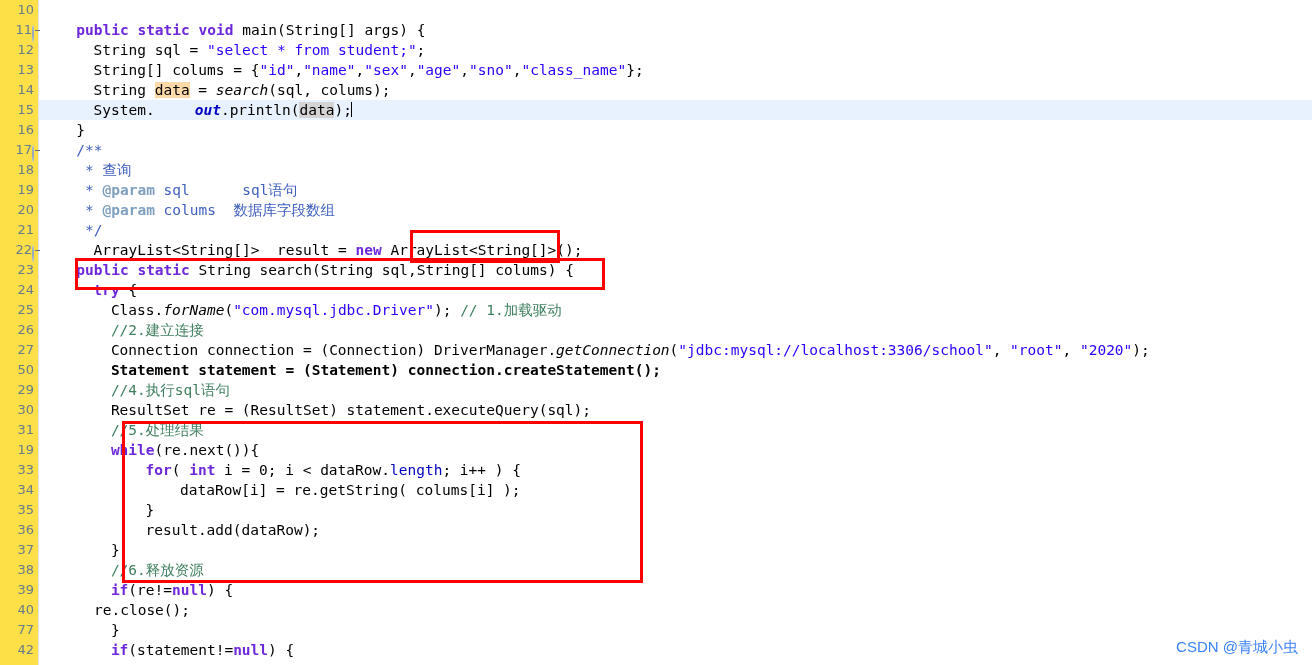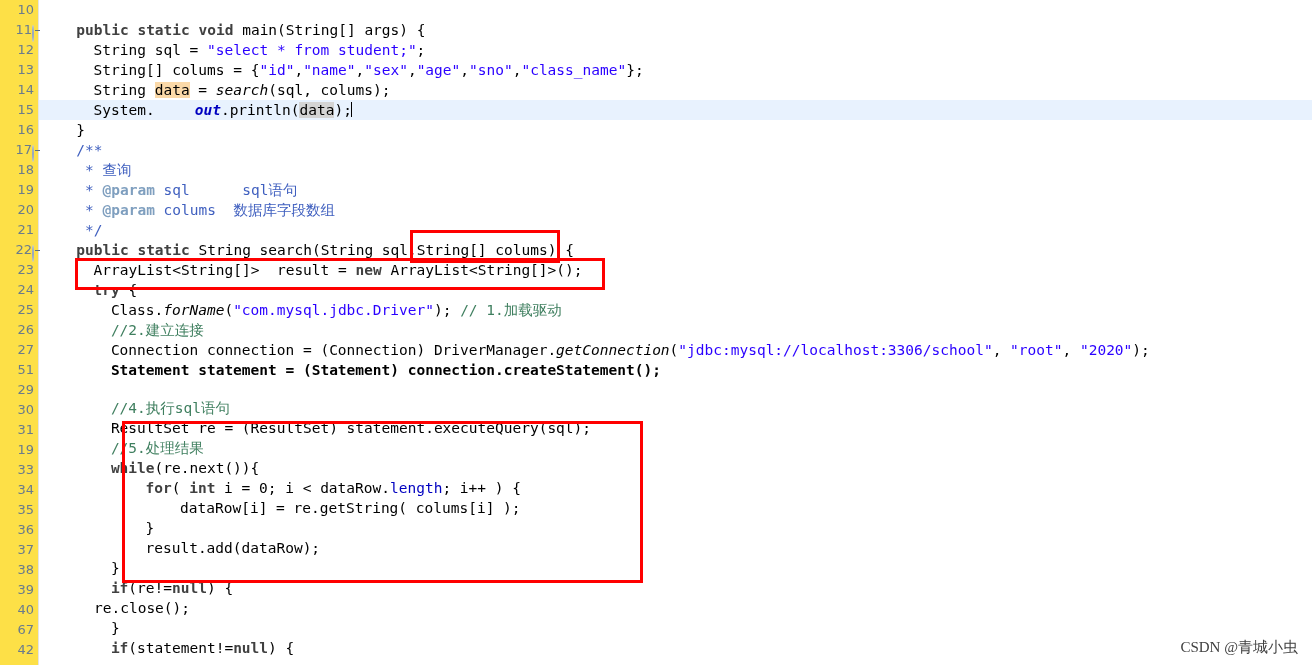--- a/index.html
+++ b/index.html
@@ -60,21 +60,21 @@
   }
   .line.current{background:#e8f2fe;}
 
   
   .curband{
     position:absolute;left:0;width:1312px;height:20px;
     background:#e8f2fe;z-index:0;
   }
 
   
-  .kw   {color:#404040;font-weight:bold;}
+  .kw   {color:#6d28d9;font-weight:bold;}
   .str  {color:#2a00ff;}
   .cmt  {color:#3f7f5f;}
   .jdoc {color:#3f5fbf;}
   .jtag {color:#7f9fbf;font-weight:bold;}
   .fld  {color:#0000c0;font-style:italic;font-weight:bold;margin-left:40px;}
   .mth  {color:#000000;font-style:italic;}
   .lbl  {color:#0000c0;}
   .plain{color:#000000;}
   .hi-occ{background:#fbd9a8;}
   .hi-sel{background:#d4d4d4;}
@@ -91,22 +91,22 @@
     border:3px solid #ff0000;
     box-sizing:border-box;
     z-index:5;
     pointer-events:none;
     background:transparent;
   }
 
   
   .watermark{
     position:absolute;right:14px;bottom:8px;
-    font-family:Liberation Serif, serif;
-    font-size:15px;color:#404040;
+    font-family:Liberation Sans, sans-serif;
+    font-size:15px;color:#3b82f6;
     z-index:6;white-space:nowrap;
   }
 </style>
 </head>
 <body>
 
 <div id="editor">
 
   <div class="curband" id="curband" style="top: 100px;"></div>
 
@@ -123,69 +123,70 @@
         <div class="gnum"><span>18</span></div>
         <div class="gnum"><span>19</span></div>
         <div class="gnum"><span>20</span></div>
         <div class="gnum"><span>21</span></div>
         <div class="gnum"><span>22</span><span class="fold"></span></div>
         <div class="gnum"><span>23</span></div>
         <div class="gnum"><span>24</span></div>
         <div class="gnum"><span>25</span></div>
         <div class="gnum"><span>26</span></div>
         <div class="gnum"><span>27</span></div>
-        <div class="gnum"><span>51</span></div>
+        <div class="gnum"><span>50</span></div>
         <div class="gnum"><span>29</span></div>
         <div class="gnum"><span>30</span></div>
         <div class="gnum"><span>31</span></div>
         <div class="gnum"><span>19</span></div>
         <div class="gnum"><span>33</span></div>
         <div class="gnum"><span>34</span></div>
         <div class="gnum"><span>35</span></div>
         <div class="gnum"><span>36</span></div>
         <div class="gnum"><span>37</span></div>
         <div class="gnum"><span>38</span></div>
         <div class="gnum"><span>39</span></div>
         <div class="gnum"><span>40</span></div>
-        <div class="gnum"><span>67</span></div>
+        <div class="gnum"><span>77</span></div>
         <div class="gnum"><span>42</span></div>
         <div class="gnum"><span>43</span></div>
       </div>
   </div>
 
   <div class="code">
     <div id="code-rows" style="top: 0px;">
         <div class="line" style="padding-left: 21px;"></div>
         <div class="line" style="padding-left: 38.3px;"><span class="kw">public static void </span><span class="plain">main(String[] args) {</span></div>
         <div class="line" style="padding-left: 55.6px;"><span class="plain">String sql = </span><span class="str">"select * from student;"</span><span class="plain">;</span></div>
         <div class="line" style="padding-left: 55.6px;"><span class="plain">String[] colums = {</span><span class="str">"id"</span><span class="plain">,</span><span class="str">"name"</span><span class="plain">,</span><span class="str">"sex"</span><span class="plain">,</span><span class="str">"age"</span><span class="plain">,</span><span class="str">"sno"</span><span class="plain">,</span><span class="str">"class_name"</span><span class="plain">};</span></div>
         <div class="line" style="padding-left: 55.6px;"><span class="plain">String </span><span class="hi-occ">data</span><span class="plain"> = </span><span class="mth">search</span><span class="plain">(sql, colums);</span></div>
         <div class="line current" style="padding-left: 55.6px;"><span class="plain">System.</span><span class="fld">out</span><span class="plain">.println(</span><span class="hi-sel">data</span><span class="plain">);</span><span class="caret"></span></div>
         <div class="line" style="padding-left: 38.3px;"><span class="plain">}</span></div>
         <div class="line" style="padding-left: 38.3px;"><span class="jdoc">/**</span></div>
         <div class="line" style="padding-left: 38.3px;"><span class="jdoc"> * 查询</span></div>
         <div class="line" style="padding-left: 38.3px;"><span class="jdoc"> * </span><span class="jtag">@param</span><span class="jdoc"> sql      sql语句</span></div>
         <div class="line" style="padding-left: 38.3px;"><span class="jdoc"> * </span><span class="jtag">@param</span><span class="jdoc"> colums  数据库字段数组</span></div>
         <div class="line" style="padding-left: 38.3px;"><span class="jdoc"> */</span></div>
+        <div class="line" style="padding-left: 55.6px;"><span class="plain">ArrayList&lt;String[]&gt;  result = </span><span class="kw">new</span><span class="plain"> ArrayList&lt;String[]&gt;();</span></div>
         <div class="line" style="padding-left: 38.3px;"><span class="kw">public static </span><span class="plain">String search(String sql,String[] colums) {</span></div>
-        <div class="line" style="padding-left: 55.6px;"><span class="plain">ArrayList&lt;String[]&gt;  result = </span><span class="kw">new</span><span class="plain"> ArrayList&lt;String[]&gt;();</span></div>
         <div class="line" style="padding-left: 55.6px;"><span class="kw">try</span><span class="plain"> {</span></div>
         <div class="line" style="padding-left: 72.9px;"><span class="plain">Class.</span><span class="mth">forName</span><span class="plain">(</span><span class="str">"com.mysql.jdbc.Driver"</span><span class="plain">); </span><span class="cmt">// 1.加载驱动</span></div>
         <div class="line" style="padding-left: 72.9px;"><span class="cmt">//2.建立连接</span></div>
         <div class="line" style="padding-left: 72.9px;"><span class="plain">Connection connection = (Connection) DriverManager.</span><span class="mth">getConnection</span><span class="plain">(</span><span class="str">"jdbc:mysql://localhost:3306/school"</span><span class="plain">, </span><span class="str">"root"</span><span class="plain">, </span><span class="str">"2020"</span><span class="plain">);</span></div>
         <div class="line" style="padding-left: 72.9px; font-weight: bold;"><span class="plain">Statement statement = (Statement) connection.createStatement();</span></div>
-        <div class="line" style="padding-left: 72.9px; margin-top: 18px;"><span class="cmt">//4.执行sql语句</span></div>
+        <div class="line" style="padding-left: 72.9px;"><span class="cmt">//4.执行sql语句</span></div>
         <div class="line" style="padding-left: 72.9px;"><span class="plain">ResultSet re = (ResultSet) statement.executeQuery(sql);</span></div>
         <div class="line" style="padding-left: 72.9px;"><span class="cmt">//5.处理结果</span></div>
         <div class="line" style="padding-left: 72.9px;"><span class="kw">while</span><span class="plain">(re.next()){</span></div>
         <div class="line" style="padding-left: 107.5px;"><span class="kw">for</span><span class="plain">( </span><span class="kw">int</span><span class="plain"> i = 0; i &lt; dataRow.</span><span class="lbl">length</span><span class="plain">; i++ ) {</span></div>
         <div class="line" style="padding-left: 142.1px;"><span class="plain">dataRow[i] = re.getString( colums[i] );</span></div>
         <div class="line" style="padding-left: 107.5px;"><span class="plain">}</span></div>
         <div class="line" style="padding-left: 107.5px;"><span class="plain">result.add(dataRow);</span></div>
         <div class="line" style="padding-left: 72.9px;"><span class="plain">}</span></div>
+        <div class="line" style="padding-left: 72.9px;"><span class="cmt">//6.释放资源</span></div>
         <div class="line" style="padding-left: 72.9px;"><span class="kw">if</span><span class="plain">(re!=</span><span class="kw">null</span><span class="plain">) {</span></div>
         <div class="line" style="padding-left: 56px;"><span class="plain">re.close();</span></div>
         <div class="line" style="padding-left: 72.9px;"><span class="plain">}</span></div>
         <div class="line" style="padding-left: 72.9px;"><span class="kw">if</span><span class="plain">(statement!=</span><span class="kw">null</span><span class="plain">) {</span></div>
       </div>
   </div>
 
   <div id="annotation-layer">
       <div class="redbox" style="left: 410px; top: 230px; width: 150px; height: 33px;"></div>
       <div class="redbox" style="left: 75px; top: 258px; width: 530px; height: 32px;"></div>

